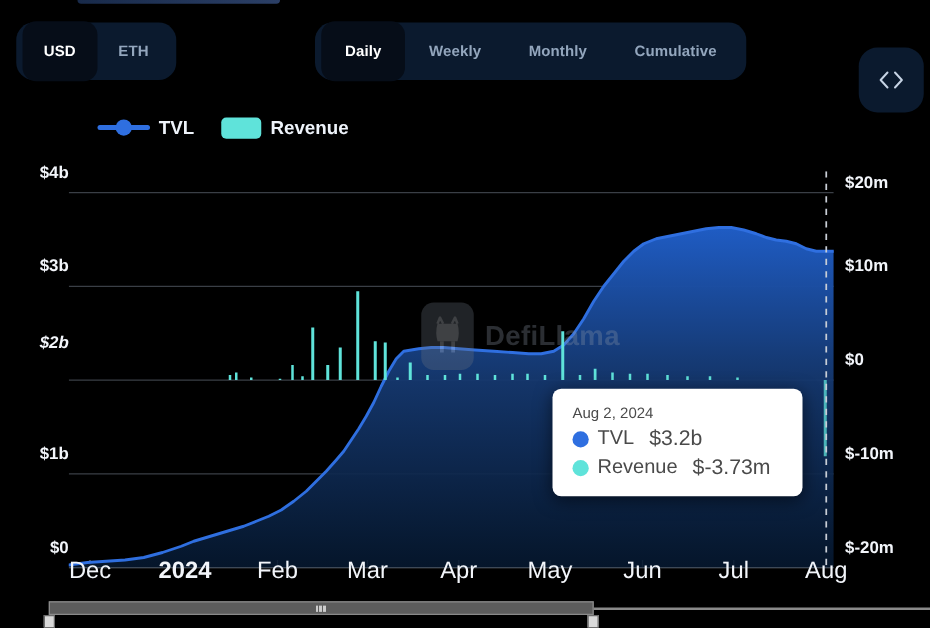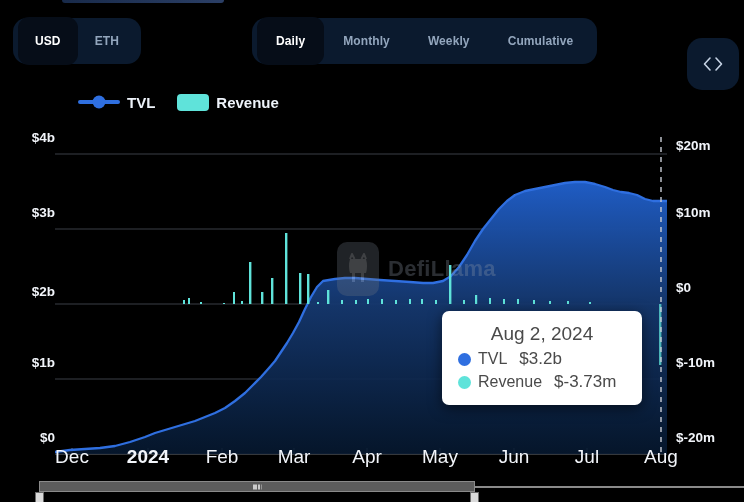--- a/index.html
+++ b/index.html
@@ -58,21 +58,21 @@
   #watermark { position:absolute; left:337px; top:242px; display:flex;
                align-items:center; gap:9px; opacity:.30; pointer-events:none; }
   #wm-mark { width:42px; height:54px; border-radius:10px; background:#6c7480;
              display:flex; align-items:center; justify-content:center; }
   #wm-text { font-size:22px; font-weight:bold; color:#8e99a8; letter-spacing:.3px; }
 
   
   #tooltip { position:absolute; left:442px; top:311px; width:200px;
              background:#fff; border-radius:7px; padding:12px 16px 13px 16px;
              box-shadow:0 3px 14px rgba(0,0,0,.55); }
-  #tooltip-date { font-size:19px; color:#4a4a4a; margin-bottom:4px;text-align:center; }
+  #tooltip-date { font-size:12px; color:#4a4a4a; margin-bottom:4px; }
   .tt-row { display:flex; align-items:center; gap:7px; margin-top:3px; }
   .tt-dot { width:13px; height:13px; border-radius:50%; flex:none; }
   .tt-name { font-size:16px; color:#4a4a4a; }
   .tt-val { font-size:17px; color:#4a4a4a; margin-left:5px; }
 
   
   #range-slider { position:absolute; left:39px; top:481px; width:436px; height:11px; }
   #range-track { position:absolute; left:0; top:0; width:436px; height:11px;
                  background:#5c5c5c; border:1px solid #8a8a8a; }
   #range-grip { position:absolute; left:50%; top:50%; transform:translate(-50%,-50%);
@@ -92,22 +92,22 @@
 
 <div id="toolbar">
 
   <div class="pill-group" id="currency-toggle">
     <div class="pill active">USD</div>
     <div class="pill">ETH</div>
   </div>
 
   <div class="pill-group" id="interval-tabs">
     <div class="pill active">Daily</div>
+    <div class="pill">Weekly</div>
     <div class="pill">Monthly</div>
-    <div class="pill">Weekly</div>
     <div class="pill">Cumulative</div>
   </div>
 
   <div id="code-button">
     <span>
       <svg width="24" height="18" viewBox="0 0 24 18" fill="none">
         <path d="M9 3 L3.5 9 L9 15" stroke="#c6d3e4" stroke-width="1.6" stroke-linecap="round" stroke-linejoin="round"></path>
         <path d="M15 3 L20.5 9 L15 15" stroke="#c6d3e4" stroke-width="1.6" stroke-linecap="round" stroke-linejoin="round"></path>
       </svg>
     </span>
@@ -122,21 +122,21 @@
   <div class="legend-item">
     <span class="legend-swatch"></span>
     <span class="legend-label">Revenue</span>
   </div>
 </div>
 
 <div id="chart-area">
 
   <div class="y-label y-left" style="top:10px;">$4b</div>
   <div class="y-label y-left" style="top:85px;">$3b</div>
-  <div class="y-label y-left" style="top:164px;">$2b</div>
+  <div class="y-label y-left" style="top:146px;font-style:italic;">$2b</div>
   <div class="y-label y-left" style="top:235px;">$1b</div>
   <div class="y-label y-left" style="top:310px;">$0</div>
 
   <div class="y-label y-right" style="top:18px;">$20m</div>
   <div class="y-label y-right" style="top:85px;">$10m</div>
   <div class="y-label y-right" style="top:160px;">$0</div>
   <div class="y-label y-right" style="top:235px;">$-10m</div>
   <div class="y-label y-right" style="top:310px;">$-20m</div>
 
   <div id="plot">

